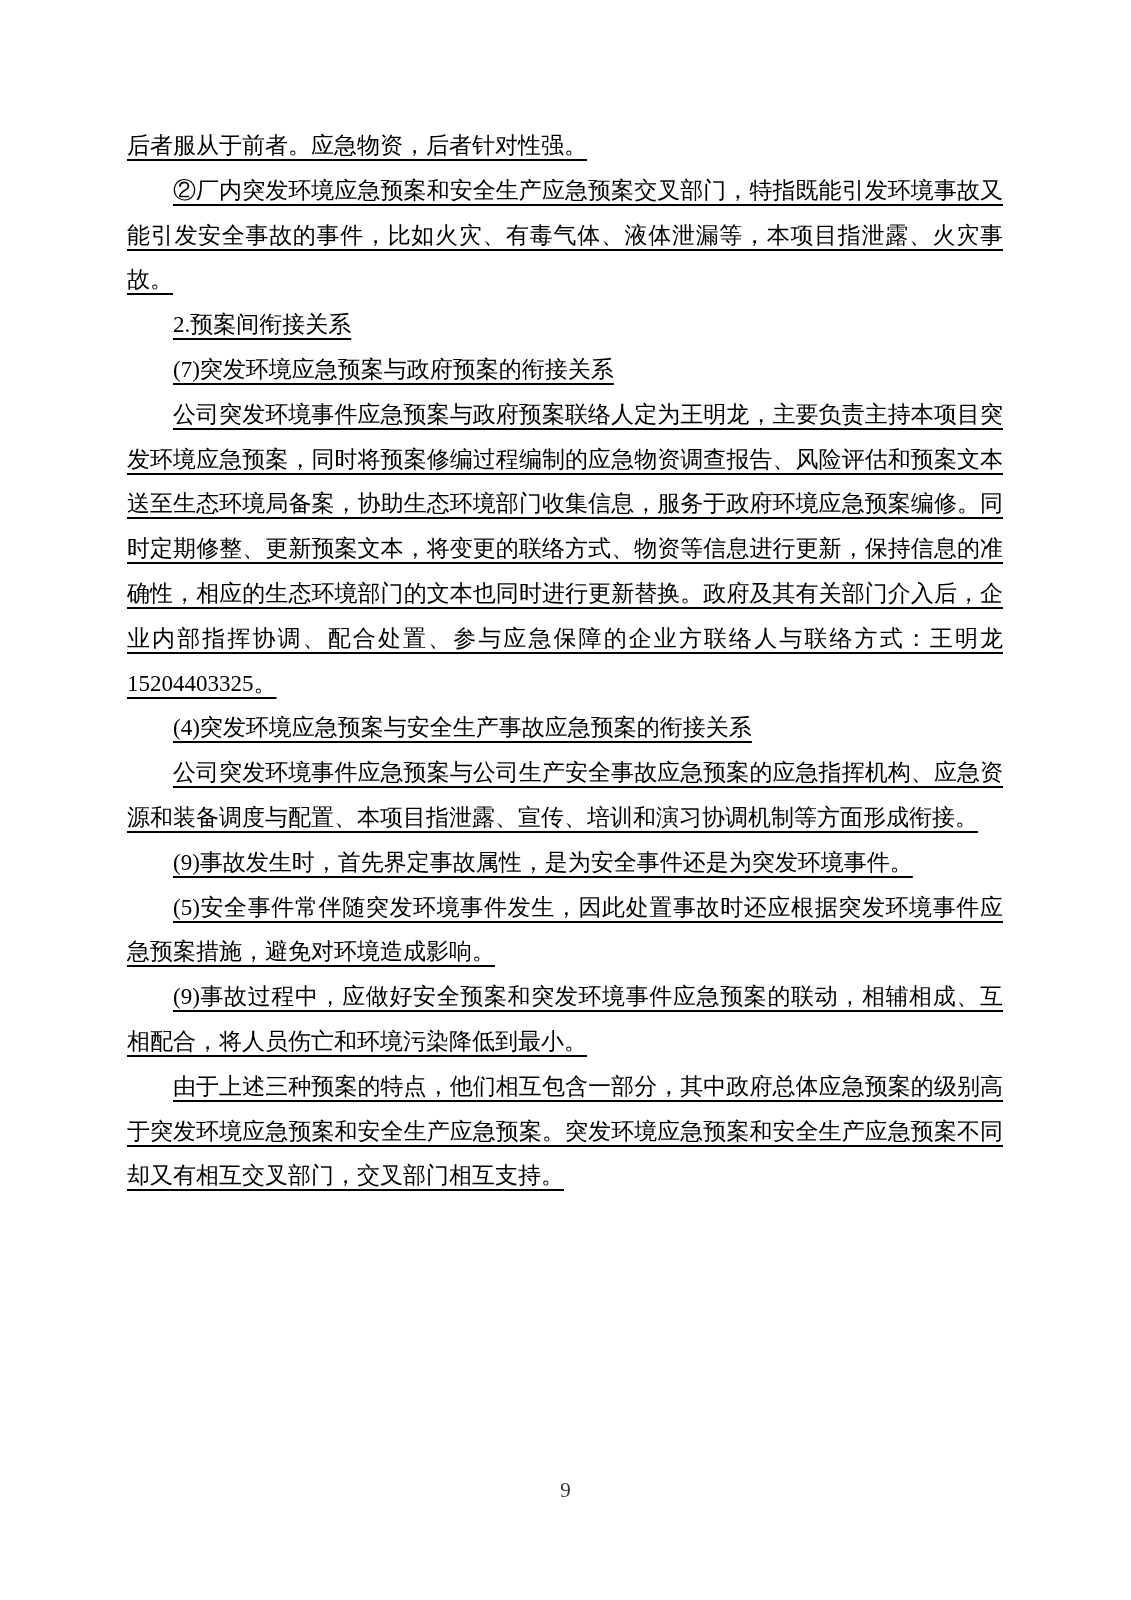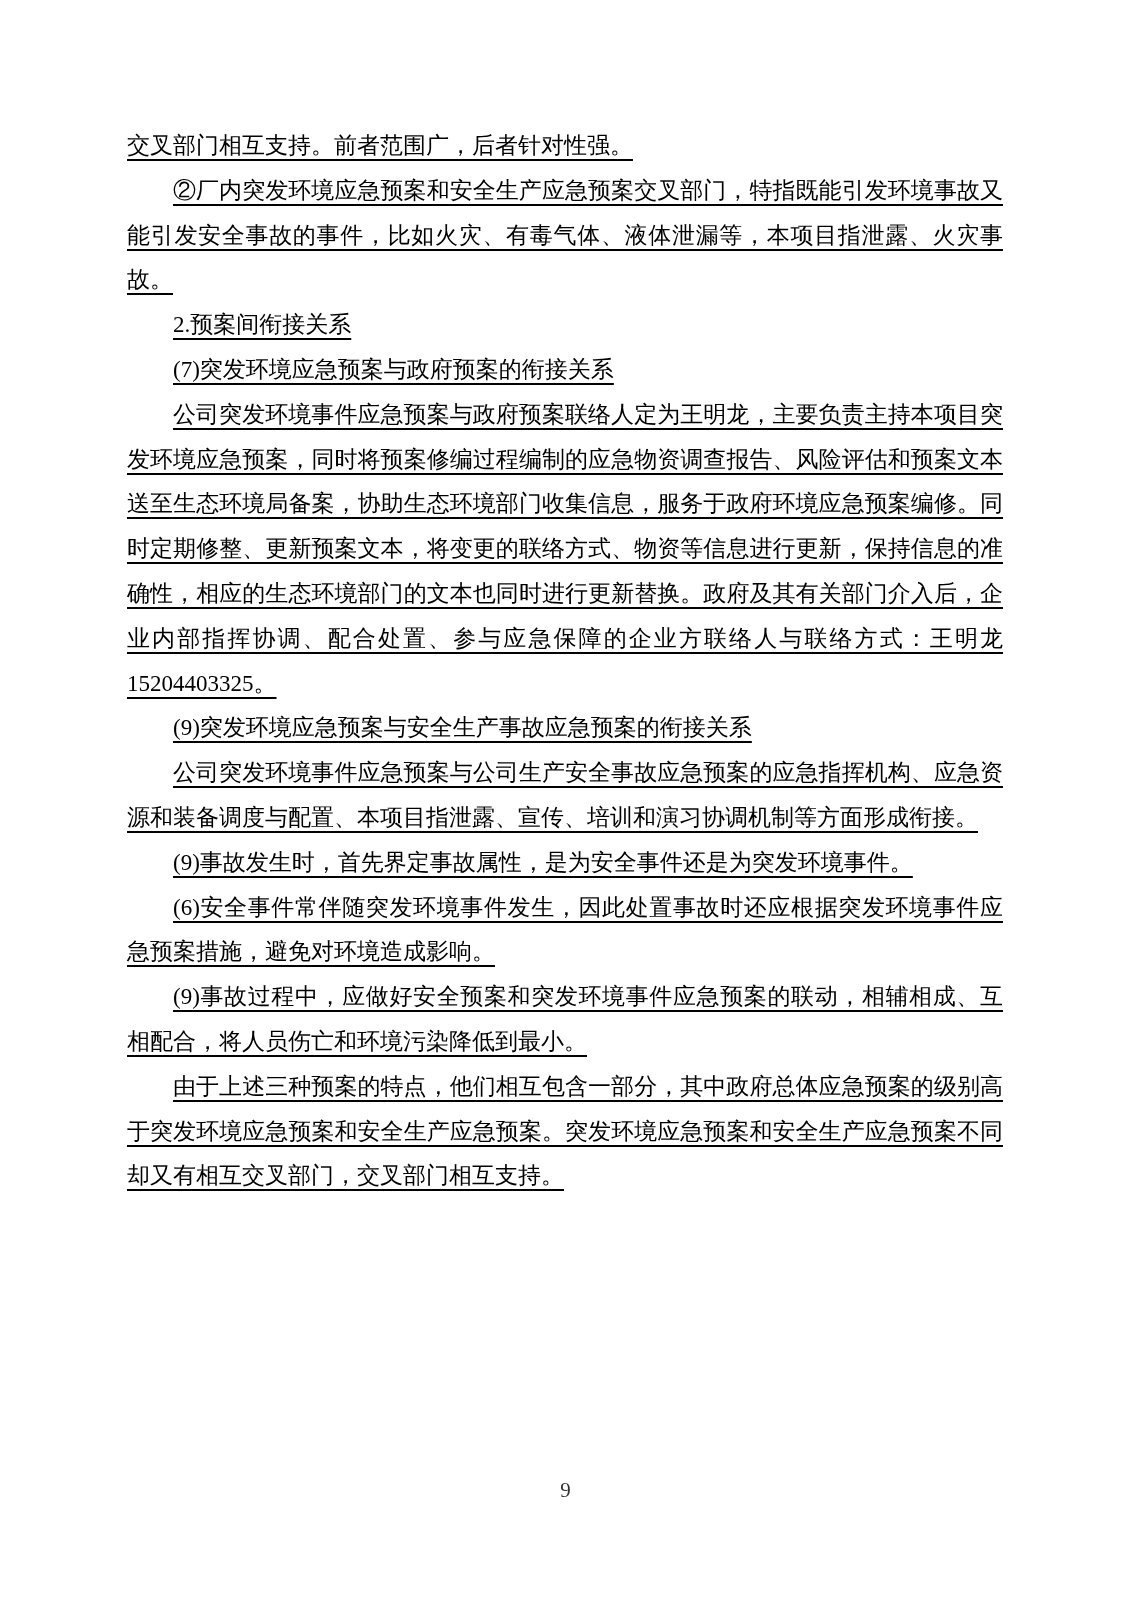--- a/index.html
+++ b/index.html
@@ -58,28 +58,28 @@
     font-size: 21px;
     color: #333333;
     text-decoration: none;
   }
 </style>
 </head>
 <body>
 
 <div class="page">
   <div class="doc-body">
-    <p class="para noindent">交叉部门相互支持。前者范围广，后者针对性强。</p>
+    <p class="para noindent">后者服从于前者。应急物资，后者针对性强。</p>
     <p class="para">②厂内突发环境应急预案和安全生产应急预案交叉部门，特指既能引发环境事故又能引发安全事故的事件，比如火灾、有毒气体、液体泄漏等，本项目指泄露、火灾事故。</p>
     <h3 class="para heading">2.预案间衔接关系</h3>
     <p class="para">(7)突发环境应急预案与政府预案的衔接关系</p>
     <p class="para">公司突发环境事件应急预案与政府预案联络人定为王明龙，主要负责主持本项目突发环境应急预案，同时将预案修编过程编制的应急物资调查报告、风险评估和预案文本送至生态环境局备案，协助生态环境部门收集信息，服务于政府环境应急预案编修。同时定期修整、更新预案文本，将变更的联络方式、物资等信息进行更新，保持信息的准确性，相应的生态环境部门的文本也同时进行更新替换。政府及其有关部门介入后，企业内部指挥协调、配合处置、参与应急保障的企业方联络人与联络方式：王明龙15204403325。</p>
-    <p class="para">(9)突发环境应急预案与安全生产事故应急预案的衔接关系</p>
+    <p class="para">(4)突发环境应急预案与安全生产事故应急预案的衔接关系</p>
     <p class="para">公司突发环境事件应急预案与公司生产安全事故应急预案的应急指挥机构、应急资源和装备调度与配置、本项目指泄露、宣传、培训和演习协调机制等方面形成衔接。</p>
     <p class="para">(9)事故发生时，首先界定事故属性，是为安全事件还是为突发环境事件。</p>
-    <p class="para">(6)安全事件常伴随突发环境事件发生，因此处置事故时还应根据突发环境事件应急预案措施，避免对环境造成影响。</p>
+    <p class="para">(5)安全事件常伴随突发环境事件发生，因此处置事故时还应根据突发环境事件应急预案措施，避免对环境造成影响。</p>
     <p class="para">(9)事故过程中，应做好安全预案和突发环境事件应急预案的联动，相辅相成、互相配合，将人员伤亡和环境污染降低到最小。</p>
     <p class="para">由于上述三种预案的特点，他们相互包含一部分，其中政府总体应急预案的级别高于突发环境应急预案和安全生产应急预案。突发环境应急预案和安全生产应急预案不同却又有相互交叉部门，交叉部门相互支持。</p>
   </div>
   <div class="footer">
     <span class="pagenum">9</span>
   </div>
 </div>
 
 </body></html>

